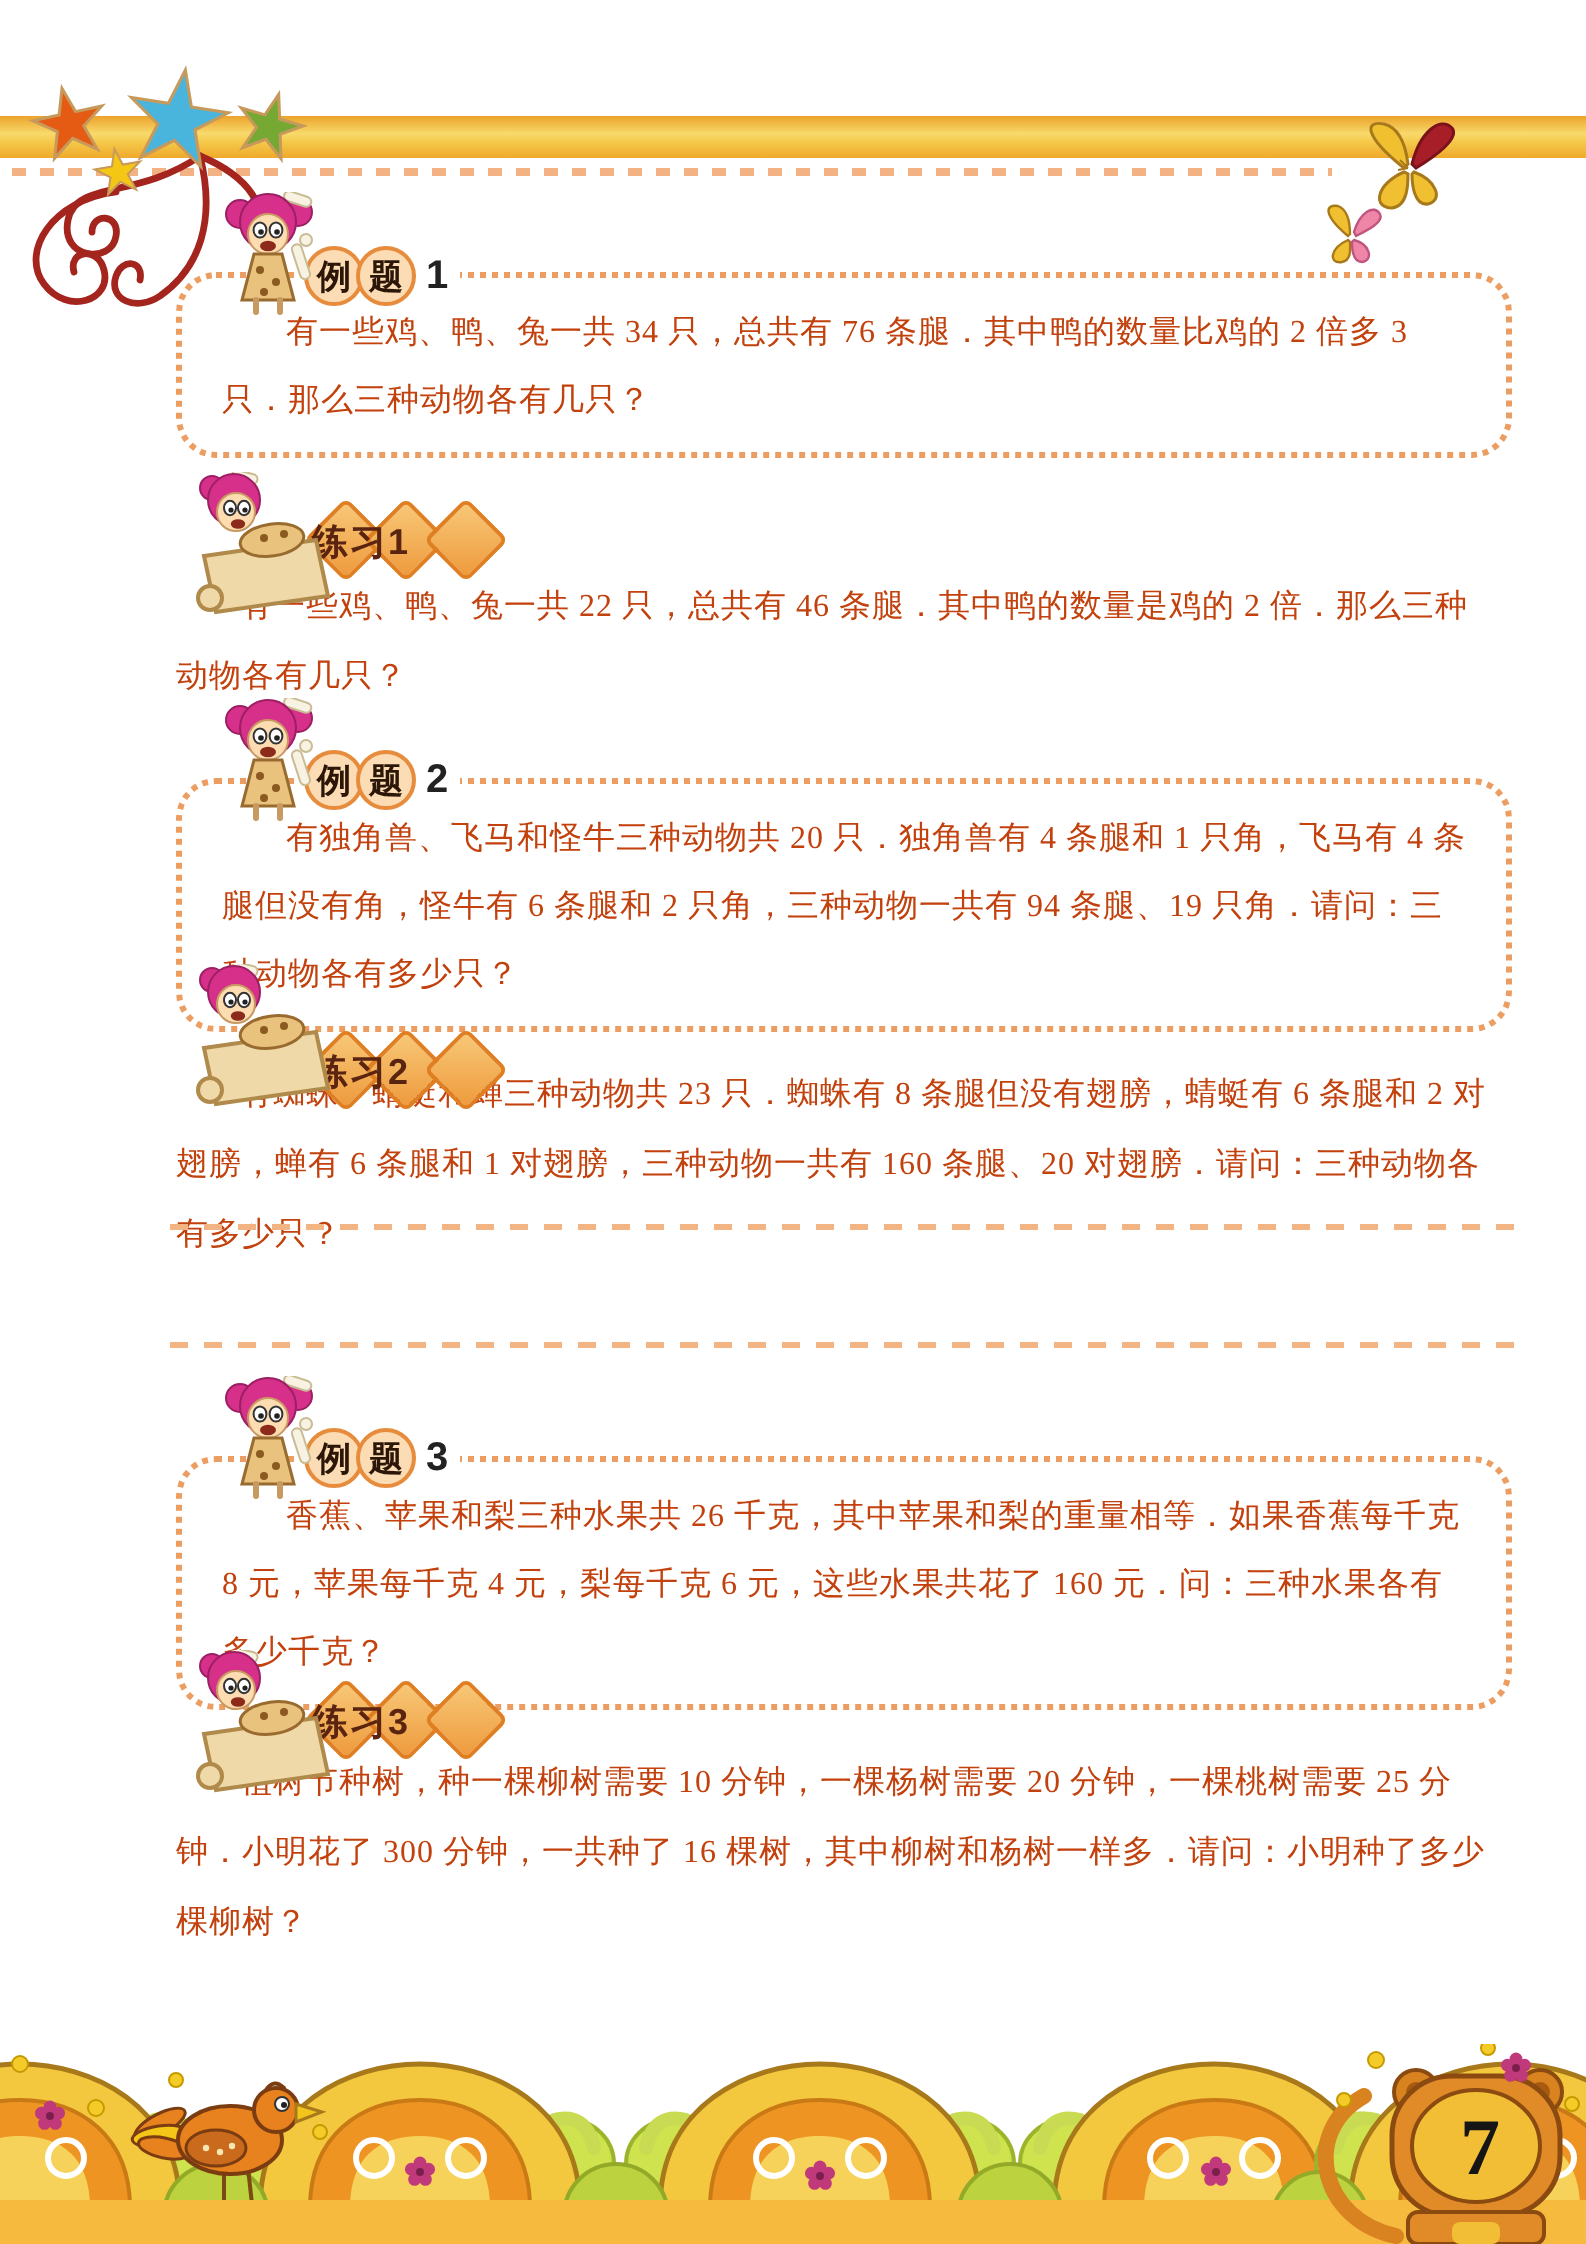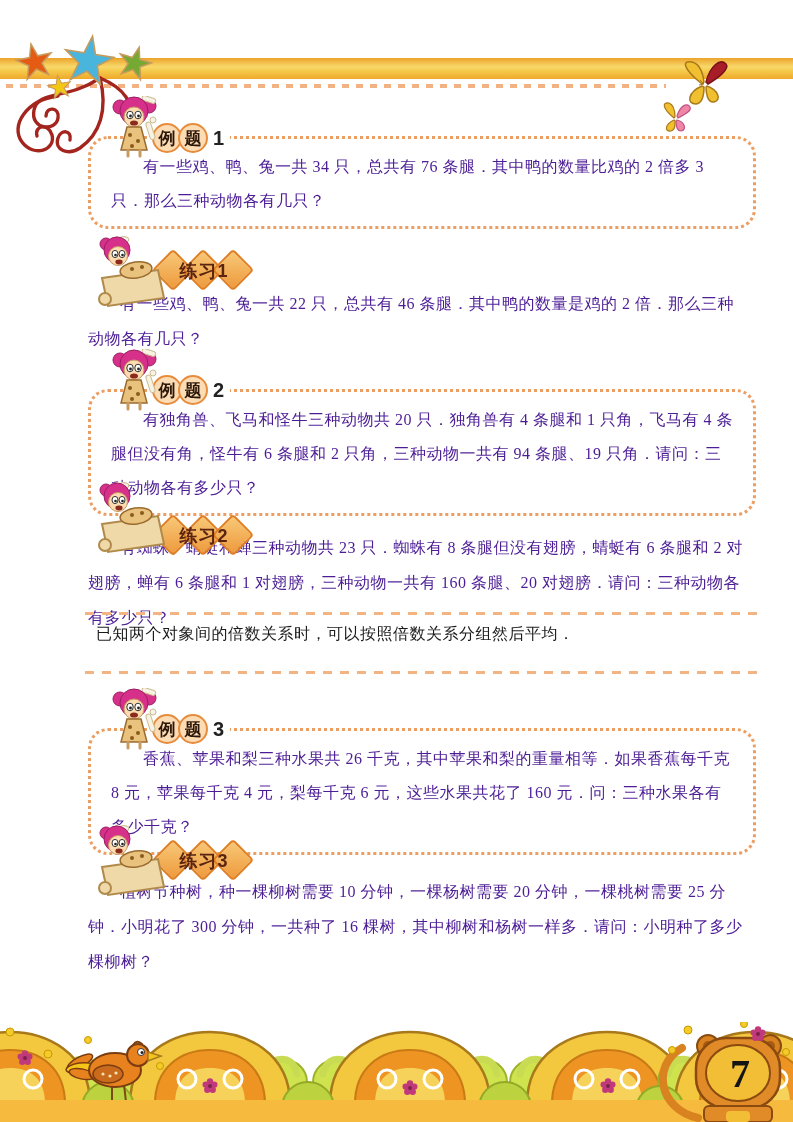--- a/index.html
+++ b/index.html
@@ -16,39 +16,39 @@
   .star-orange{left:14px;top:38px;font-size:46px;color:#E55B13;transform:rotate(-12deg);}
   .star-blue{left:60px;top:28px;font-size:64px;color:#4AB5DC;transform:rotate(9deg);}
   .star-green{left:116px;top:42px;font-size:42px;color:#76A834;transform:rotate(16deg);}
   .star-yellow{left:46px;top:72px;font-size:30px;color:#F3C713;transform:rotate(-10deg);-webkit-text-stroke:1px #C79A5B;}
   .swirls{position:absolute;left:8px;top:74px;z-index:2;}
   .bfly{position:absolute;z-index:2;}
   .bfly-big{left:680px;top:58px;}
   .bfly-small{left:658px;top:100px;}
 
   
-  .prob{margin:0;font-size:16px;line-height:34px;color:#4c1d95;text-indent:2em;letter-spacing:.5px;}
+  .prob{margin:0;font-size:16px;line-height:34px;color:#c2410c;text-indent:2em;letter-spacing:.5px;}
   .ex-box{position:absolute;left:88px;width:668px;border:3px dotted #EC9E62;border-radius:20px;
           box-sizing:border-box;padding:11px 16px 8px 20px;background:transparent;}
   .practice-text{position:absolute;left:88px;width:662px;line-height:35px;}
 
   
   .ex-badge{position:absolute;display:flex;align-items:center;z-index:4;background:#fff;padding:0 6px 0 2px;}
   .bchar{width:30px;height:30px;border-radius:50%;background:#FBDCB4;border:2px solid #E78C3C;
          color:#2b1608;font-weight:bold;font-size:17px;display:flex;align-items:center;justify-content:center;
          font-family:"Liberation Sans",sans-serif;box-sizing:border-box;}
   .bchar+.bchar{margin-left:-4px;}
   .bnum{margin-left:5px;font-size:20px;font-weight:bold;color:#222;font-family:"Liberation Sans",sans-serif;}
 
   
   .pr-badge{position:absolute;width:96px;height:44px;z-index:4;}
   .dia{position:absolute;top:7px;width:30px;height:30px;transform:rotate(45deg);
        background:linear-gradient(135deg,#F8C878,#EE9A3C);border:2px solid #E07E22;border-radius:4px;box-sizing:border-box;}
   .d1{left:2px;}.d2{left:32px;}.d3{left:62px;}
-  .pr-label{position:absolute;left:0;top:11px;width:96px;text-align:center;font-weight:bold;font-size:18px;
+  .pr-label{position:absolute;left:0;top:11px;width:96px;font-weight:bold;font-size:18px;
        color:#5a2410;font-family:"Liberation Sans",sans-serif;letter-spacing:1px;}
 
   .avatar{position:absolute;z-index:5;}
 
   
   .tipline{position:absolute;left:85px;width:672px;height:3px;
        background:repeating-linear-gradient(90deg,#F2B482 0 9px,transparent 9px 17px);}
   .tip-text{position:absolute;left:96px;top:624px;margin:0;font-size:16px;color:#1b1b1b;letter-spacing:.5px;}
 
   
@@ -179,21 +179,20 @@
     <div class="pr-badge" style="left:156px;top:513px">
       <span class="dia d1"></span>
       <span class="dia d2"></span>
       <span class="dia d3"></span>
       <span class="pr-label"><span>练习</span><span>2</span></span>
     </div>
     <p class="prob practice-text" style="top:530px">有蜘蛛、蜻蜓和蝉三种动物共 23 只．蜘蛛有 8 条腿但没有翅膀，蜻蜓有 6 条腿和 2 对翅膀，蝉有 6 条腿和 1 对翅膀，三种动物一共有 160 条腿、20 对翅膀．请问：三种动物各有多少只？</p>
   </section>
 
   <div class="tipline" style="top:612px"></div>
-  <p class="tip-text">已知两个对象间的倍数关系时，可以按照倍数关系分组然后平均．</p>
   <div class="tipline" style="top:671px"></div>
 
   <section>
     <svg class="avatar" style="left:104px;top:688px" width="60" height="64" viewBox="0 0 60 64">
         <use href="#girl-stand"></use>
       </svg>
     <div class="ex-badge" style="left:150px;top:714px">
       <span class="bchar">例</span>
       <span class="bchar">题</span>
       <span class="bnum">3</span>

